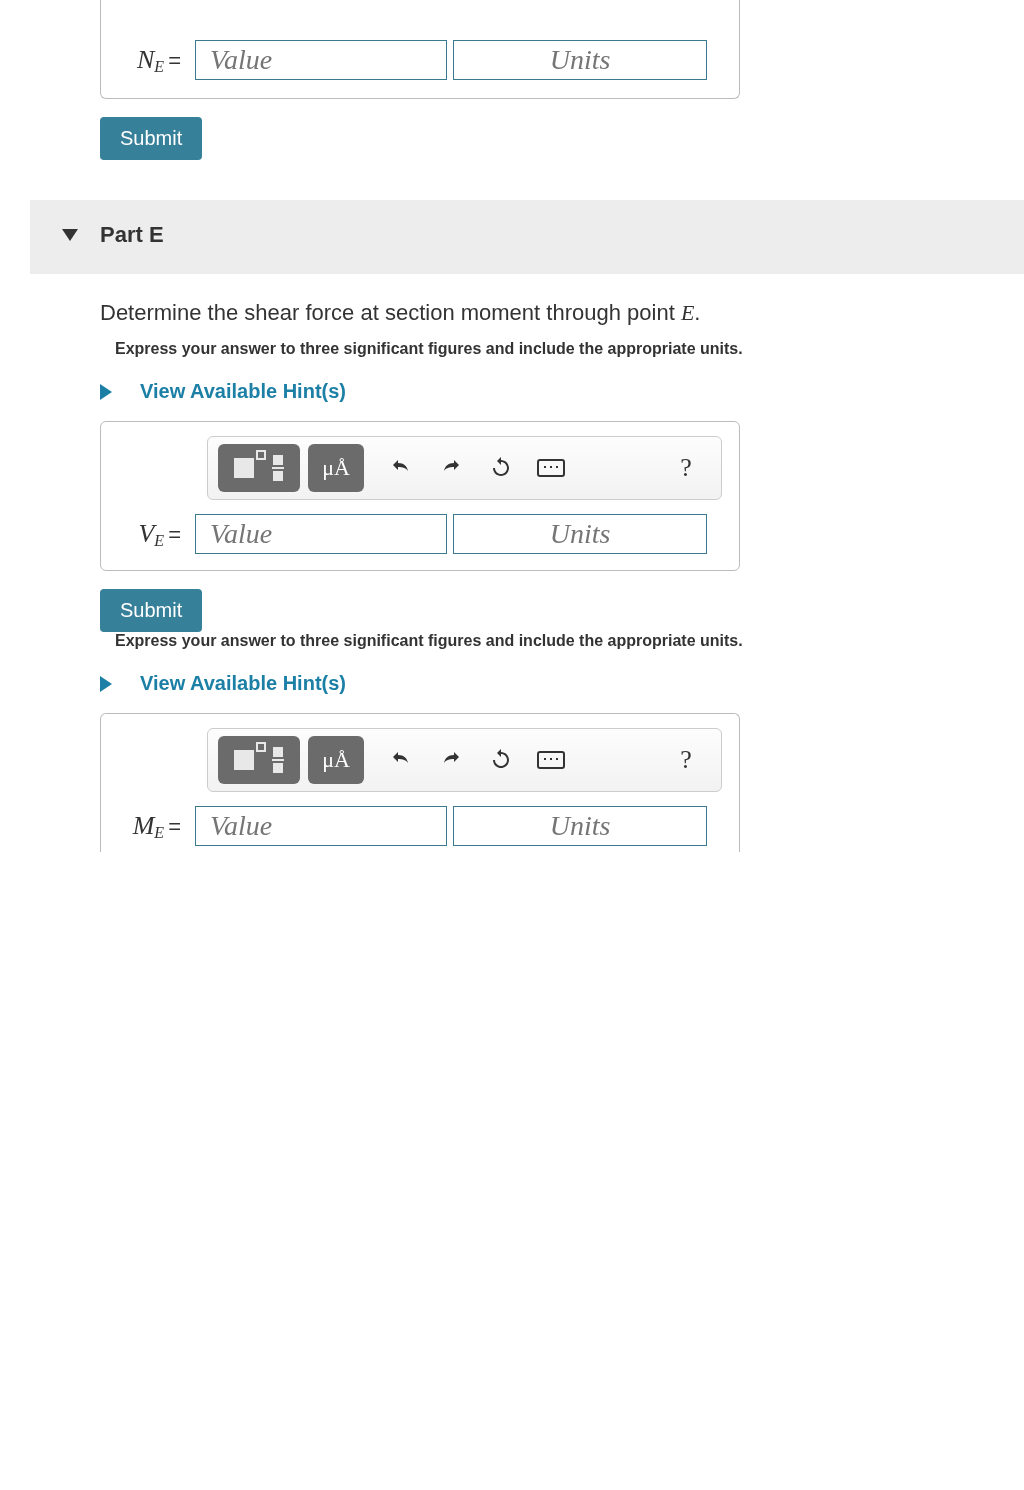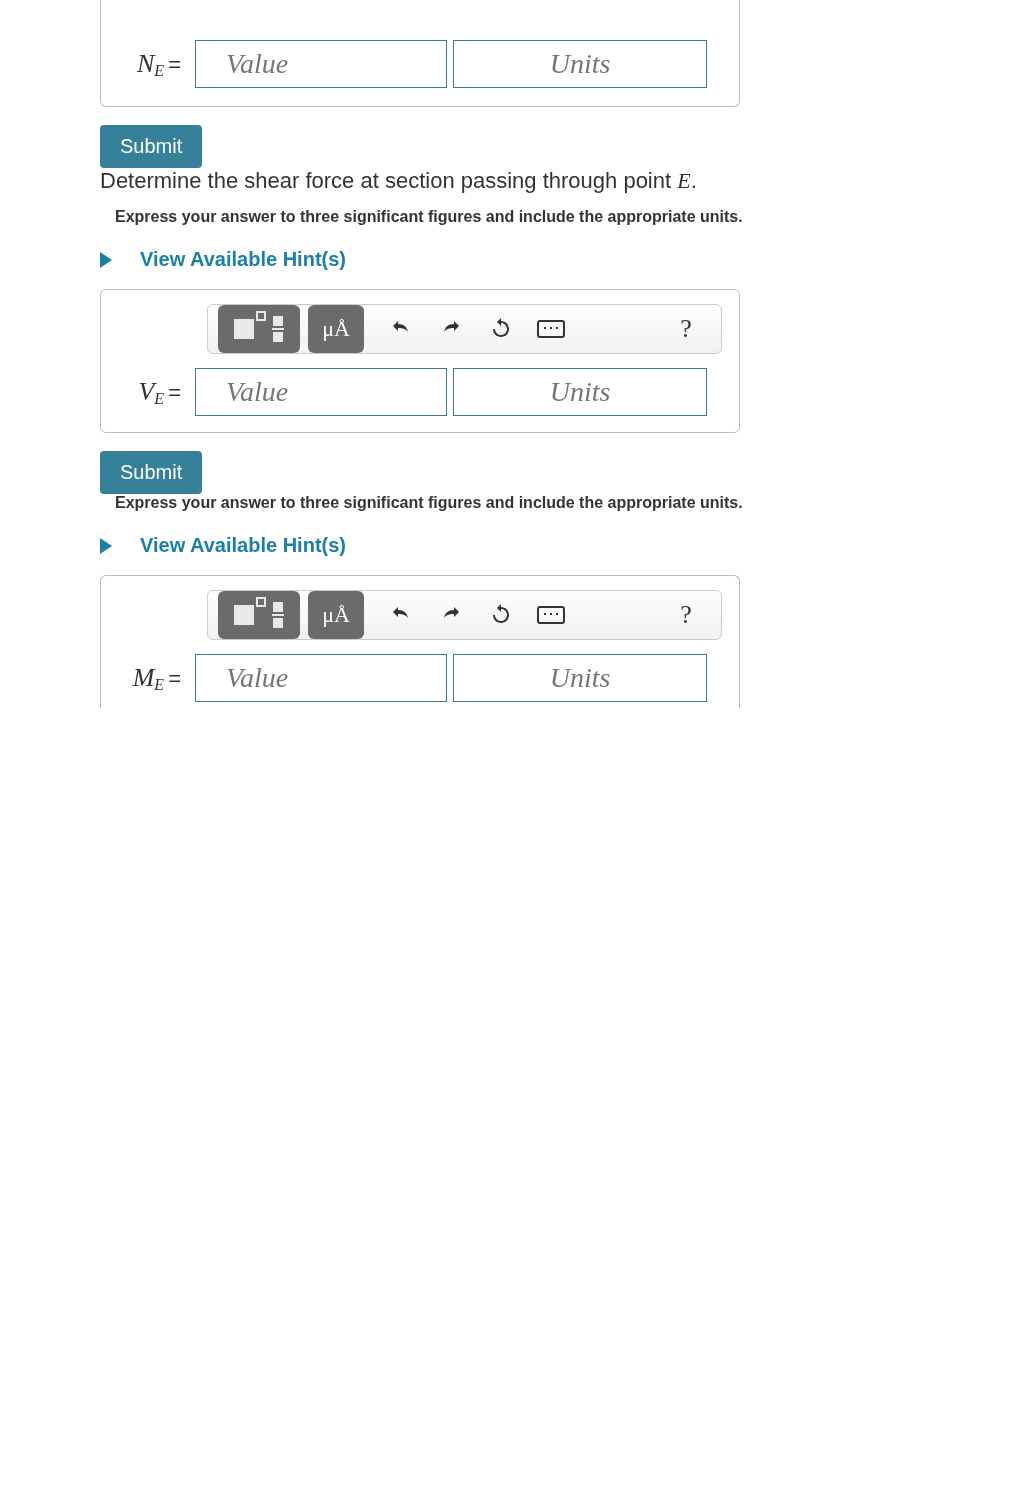--- a/index.html
+++ b/index.html
@@ -25,21 +25,21 @@
   }
 
   
   .toolbar {
     display: flex;
     align-items: center;
     gap: 0;
     background: linear-gradient(#fdfdfd, #f2f2f2);
     border: 1px solid #ccc;
     border-radius: 6px;
-    padding: 0 10px;
+    padding: 7px 10px;
     width: 515px;
     margin-left: 90px;
     margin-bottom: 14px;
   }
   .tb-btn {
     display: inline-flex;
     align-items: center;
     justify-content: center;
     height: 48px;
     border-radius: 6px;
@@ -95,27 +95,27 @@
     align-items: baseline;
     min-width: 72px;
     justify-content: flex-end;
     padding-right: 4px;
   }
   .var-label .main { font-style: italic; }
   .var-label .sub { font-size: 16px; font-style: italic; vertical-align: sub; position: relative; top: 4px; }
   .eq { font-family: Arial, sans-serif; font-style: normal; font-size: 22px; padding: 0 4px; }
   .val-input {
     border: 1px solid #3b7a8e;
-    height: 48px;
+    height: 40px;
     width: 252px;
     font-family: "Times New Roman", Georgia, serif;
     font-style: italic;
     font-size: 28px;
     color: #a21caf;
-    padding: 4px 30px;
+    padding: 4px 14px;
     outline: none;
   }
   .units-input { width: 254px; text-align: center; }
 
   .submit-btn {
     display: inline-block;
     background: #37809a;
     color: #fff;
     font-size: 20px;
     border: none;
@@ -222,23 +222,29 @@
           <span class="sub">E</span>
         <span class="eq">=</span>
       </span>
       <input class="val-input" placeholder="Value" style="">
       <input class="val-input units-input" placeholder="Units" style="">
     </div>
   </div>
   <button class="submit-btn">Submit</button>
 
   
+  <div class="part-header">
+    <div class="part-header-inner">
+      <span class="caret-down"></span>
+      <span class="part-title">Part E</span>
+    </div>
+  </div>
 
   <div class="prompt-text">
-    <span>Determine the shear force at section passing through point </span><span class="mathit">E</span><span>.</span>
+    <span>Determine the shear force at section moment through point </span><span class="mathit">E</span><span>.</span>
   </div>
   <div class="instruction">Express your answer to three significant figures and include the appropriate units.</div>
 
   <div class="hints-toggle">
     <span class="caret-right-blue"></span>
     <span>View Available Hint(s)</span>
   </div>
 
   <div class="answer-box">
     <div class="toolbar">

